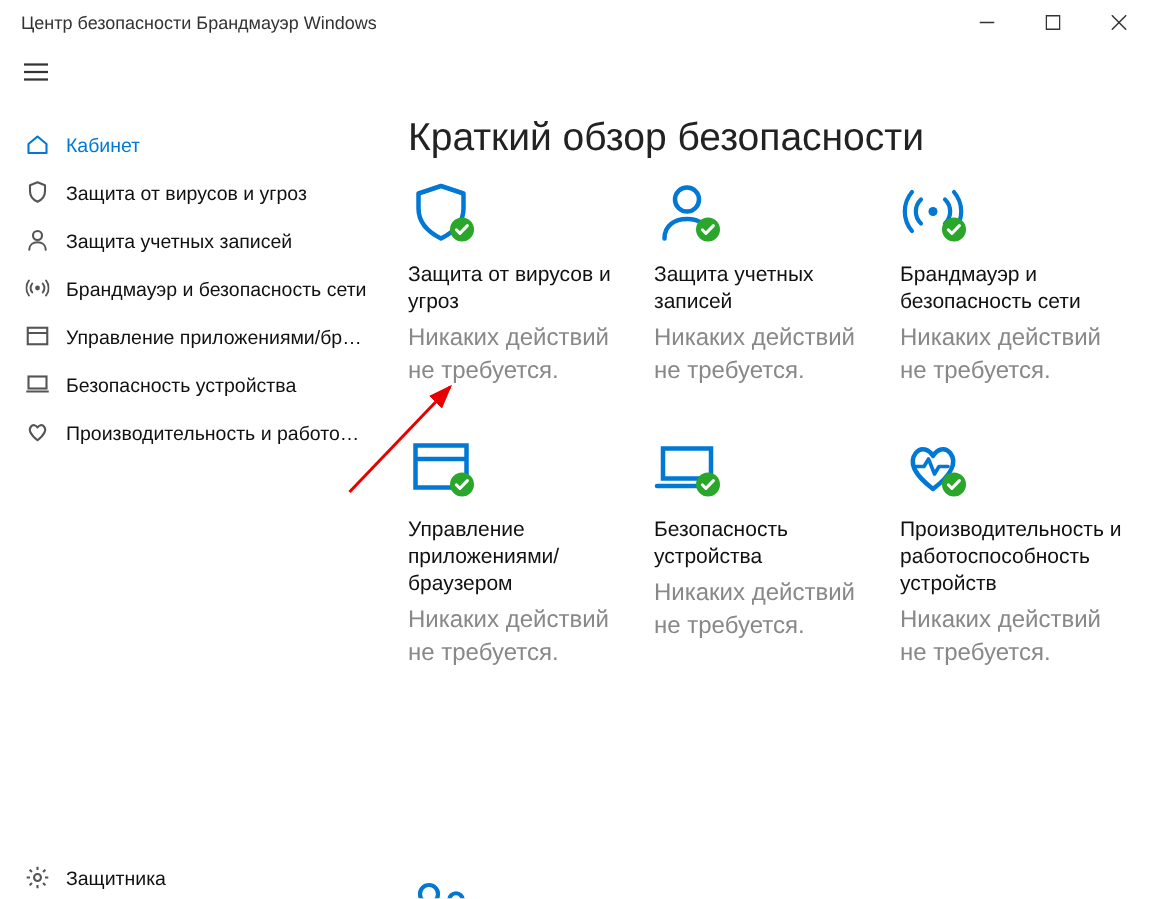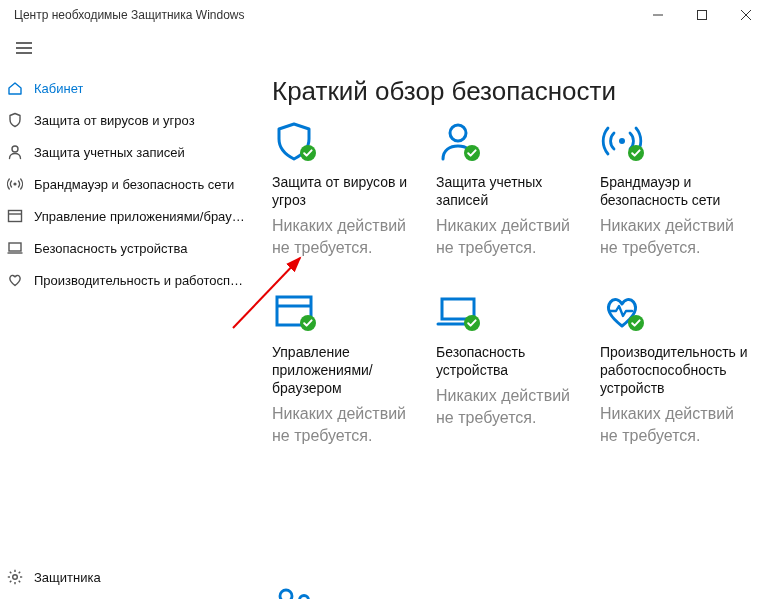--- a/index.html
+++ b/index.html
@@ -47,23 +47,23 @@
     width: 40px;
     height: 36px;
     display: flex;
     align-items: center;
     justify-content: center;
     margin-left: 4px;
   }
   .nav-list { margin-top: 6px; }
   .nav-item {
     display: flex;
-    align-items: center;
+    align-items: flex-end;
     height: 32px;
-    padding-left: 4px;
+    padding-left: 14px;
     font-size: 13px;
     color: #111;
     white-space: nowrap;
     overflow: hidden;
     text-overflow: ellipsis;
   }
   .nav-item.selected { color: #0078d4; }
   .nav-item .icon-slot {
     width: 22px;
     display: flex;
@@ -125,21 +125,21 @@
     top: 330px;
     pointer-events: none;
     z-index: 10;
   }
   svg { display: block; }
 </style>
 </head>
 <body>
 
 <div class="titlebar">
-  <span>Центр необходимые Защитника Windows</span>
+  <span>Центр безопасности Брандмауэр Windows</span>
   <div class="win-controls">
     <div class="win-btn">
       <svg width="10" height="10">
           <line x1="0" y1="5" x2="10" y2="5" stroke="#333" stroke-width="1"></line>
         </svg>
     </div>
     <div class="win-btn">
       <svg width="10" height="10">
           <rect x="0.5" y="0.5" width="9" height="9" fill="none" stroke="#333" stroke-width="1"></rect>
         </svg>

